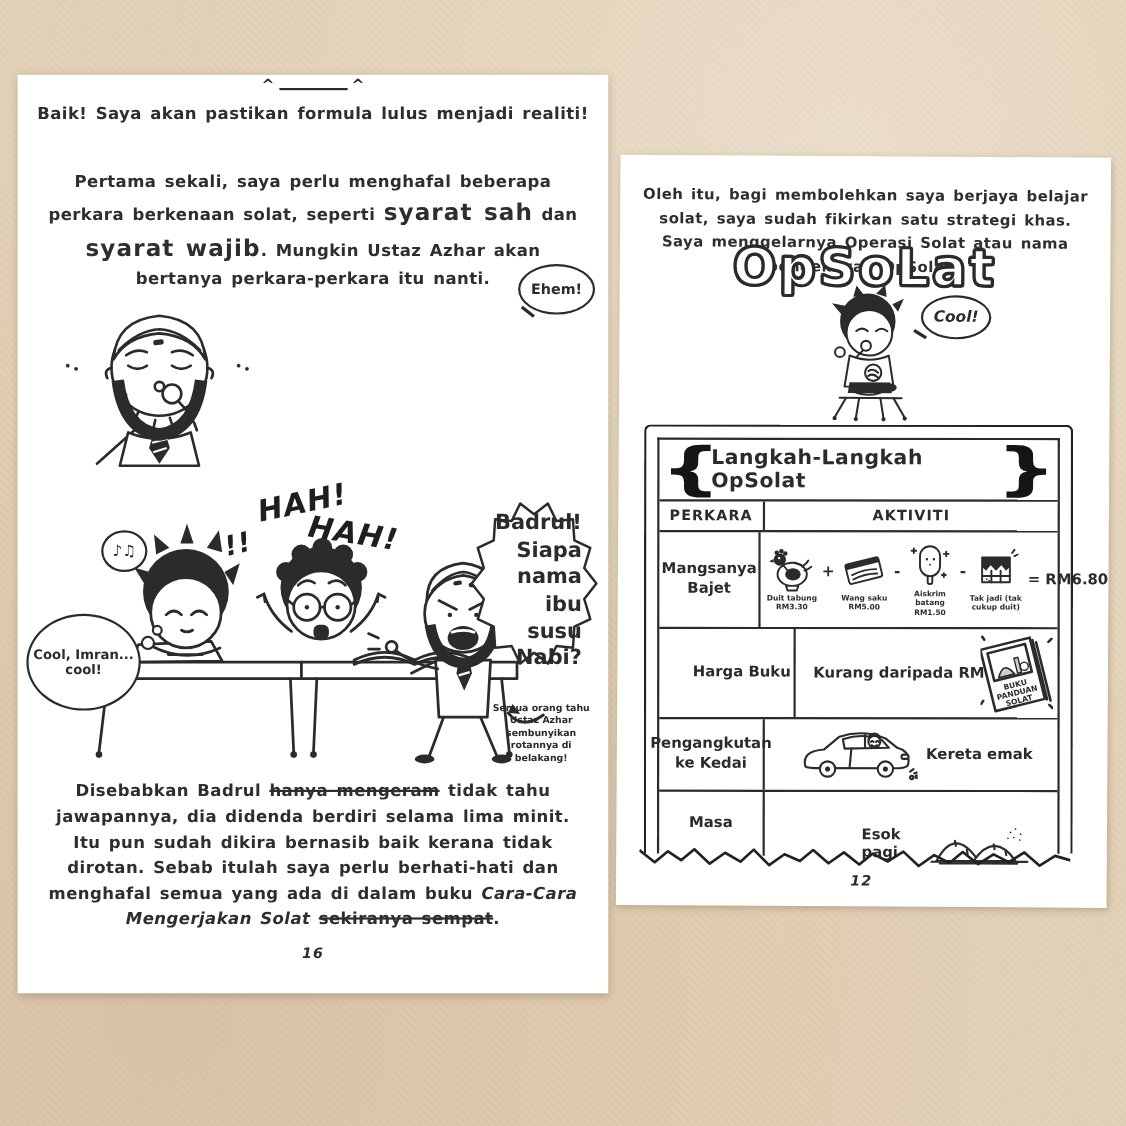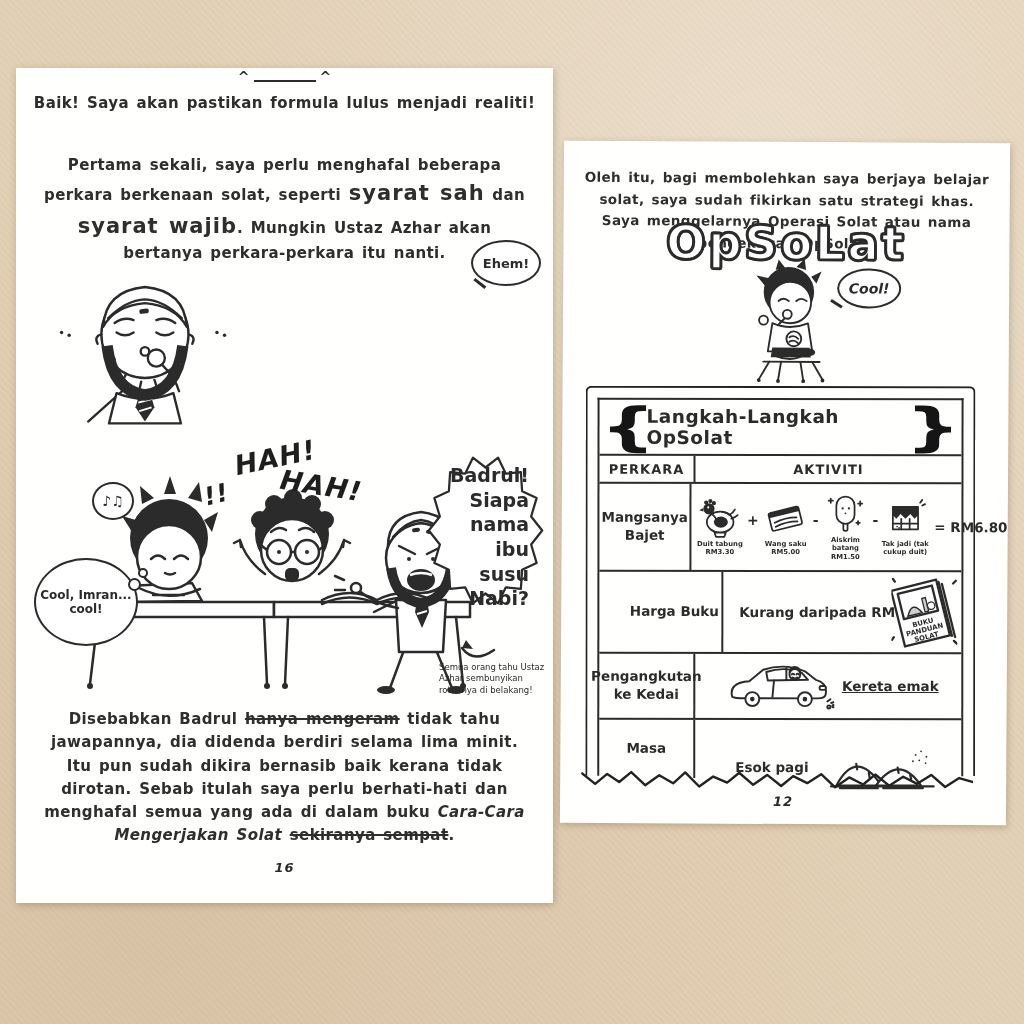--- a/index.html
+++ b/index.html
@@ -31,63 +31,63 @@
   #lp-emote .eline{display:inline-block;width:62px;border-bottom:2.5px solid #2b2b2b;height:12px;margin:0 4px;}
   #lp-para2{top:86px;left:26px;right:26px;}
   #lp-row3{position:absolute;top:174px;left:34px;right:14px;height:196px;display:flex;}
   #lp-para3{position:relative;width:308px;text-align:center;font-weight:700;font-size:15px;line-height:1.6;letter-spacing:.4px;}
   #ustaz-wrap{position:relative;flex:1;}
   #ustaz-wrap svg{position:absolute;left:4px;top:6px;}
   #ehem-bubble{width:66px;height:42px;right:-2px;top:-2px;font-size:13px;}
   #ehem-tail{position:absolute;right:52px;top:40px;width:14px;height:2.5px;background:#2b2b2b;transform:rotate(38deg);}
   #lp-scene{position:absolute;top:372px;left:6px;right:6px;height:258px;}
   #scene-svg{position:absolute;left:0;top:0;}
-  #thought-bubble{left:12px;top:118px;width:92px;height:76px;font-size:12px;line-height:1.2;padding:4px;}
+  #thought-bubble{left:2px;top:118px;width:92px;height:76px;font-size:12px;line-height:1.2;padding:4px;}
   .trail{position:absolute;border:2px solid #2b2b2b;border-radius:50%;background:#fff;}
   #trail1{left:106px;top:138px;width:9px;height:9px;}
   #trail2{left:116px;top:128px;width:6px;height:6px;}
   #music-bubble{left:70px;top:42px;width:38px;height:34px;font-size:14px;}
   .shout{position:absolute;font-weight:800;font-style:italic;color:#1e1e1e;letter-spacing:1px;}
   #laugh1{left:212px;top:2px;font-size:27px;transform:rotate(-12deg);}
   #laugh2{left:258px;top:30px;font-size:27px;transform:rotate(9deg);}
   #exclaim{left:182px;top:40px;font-size:25px;transform:rotate(-14deg);}
   #starburst-wrap{position:absolute;right:2px;top:16px;width:118px;height:162px;}
   #starburst-text{position:absolute;left:0;top:0;right:0;bottom:0;display:flex;align-items:center;justify-content:center;text-align:right;font-weight:700;font-size:19px;line-height:1.3;padding:22px 16px;box-sizing:border-box;}
-  #scene-note{position:absolute;right:2px;bottom:2px;width:106px;text-align:left;font-weight:400;font-size:8.5px;line-height:1.35;}
+  #scene-note{position:absolute;right:2px;bottom:2px;width:106px;text-align:center;font-weight:700;font-size:8.5px;line-height:1.35;}
   #lp-para4{top:640px;left:28px;right:28px;}
   #lp-num{top:792px;}
   
   #rp-intro{top:26px;left:16px;right:16px;font-size:13.5px;line-height:1.6;}
   #rp-title{position:absolute;top:74px;left:0;right:0;text-align:center;font-weight:800;font-size:46px;letter-spacing:3px;color:#fff;
     -webkit-text-stroke:2px #2b2b2b;
     text-shadow:2px 0 #2b2b2b,-2px 0 #2b2b2b,0 2px #2b2b2b,0 -2px #2b2b2b,1.5px 1.5px #2b2b2b,-1.5px -1.5px #2b2b2b,1.5px -1.5px #2b2b2b,-1.5px 1.5px #2b2b2b;}
   #boy-wrap{position:absolute;left:140px;top:116px;width:180px;height:126px;}
   #cool-bubble{width:60px;height:36px;right:-18px;top:10px;font-size:14px;font-style:italic;}
   #cool-tail{position:absolute;right:40px;top:44px;width:13px;height:2.5px;background:#2b2b2b;transform:rotate(32deg);}
   #opsolat-table{position:absolute;left:24px;top:244px;width:386px;height:388px;border:2.5px solid #222;border-bottom:none;border-radius:6px 6px 0 0;transform:rotate(-.3deg);}
   #inner-table{position:absolute;left:10px;right:10px;top:10px;bottom:0;border:2px solid #2b2b2b;border-bottom:none;}
   #t-titlerow{height:54px;border-bottom:2px solid #2b2b2b;display:flex;align-items:center;justify-content:space-between;padding:0 10px;}
   .brace{font-size:52px;font-weight:900;color:#151515;transform:scaleX(1.5);line-height:1;}
   #t-title{font-weight:700;font-size:18.5px;letter-spacing:.5px;}
   #t-headrow{height:26px;border-bottom:2px solid #2b2b2b;display:flex;font-weight:700;font-size:13px;letter-spacing:1px;}
   .pcell{width:96px;border-right:2px solid #2b2b2b;display:flex;align-items:center;justify-content:center;text-align:center;box-sizing:border-box;}
   .acell{flex:1;display:flex;align-items:center;justify-content:center;position:relative;}
   .trow{display:flex;border-bottom:2px solid #2b2b2b;}
-  .trow:last-child{border-bottom:none;}
+  .trow:last-child{border-bottom:none;gap:48px;}
   .perkara{font-weight:700;font-size:13.5px;line-height:1.3;padding:2px;}
   .activity-text{font-weight:700;font-size:13.5px;}
   #row1{height:86px;} #row2{height:80px;padding-left:28px;} #row3{height:64px;} #row4{height:58px;}
   #budget-flex{display:flex;align-items:center;justify-content:center;gap:1px;padding:0 2px;width:100%;}
   .bitem{display:flex;flex-direction:column;align-items:center;width:52px;}
   .bitem .lbl{font-size:6.8px;font-weight:700;text-align:center;line-height:1.25;margin-top:1px;}
   .op{font-weight:800;font-size:14px;margin:0 0 14px 0;}
   .total{font-weight:800;font-size:13.5px;white-space:nowrap;margin-left:2px;}
   #row2 .acell{justify-content:flex-start;padding-left:16px;gap:10px;}
   #book-wrap{position:absolute;right:4px;top:4px;}
-  #row3 .acell{gap:8px;text-decoration:underline;}
+  #row3 .acell{gap:8px;}
   #row4 .acell{justify-content:space-between;padding:0 24px 0 40px;margin-top:36px;}
   #zigzag{position:absolute;left:21px;top:628px;}
   #rp-num{top:652px;}
 </style>
 </head>
 <body>
 
 <div class="page" id="left-page">
 
   <div class="para" id="lp-intro">Baik! Saya akan pastikan formula lulus menjadi realiti!</div>

